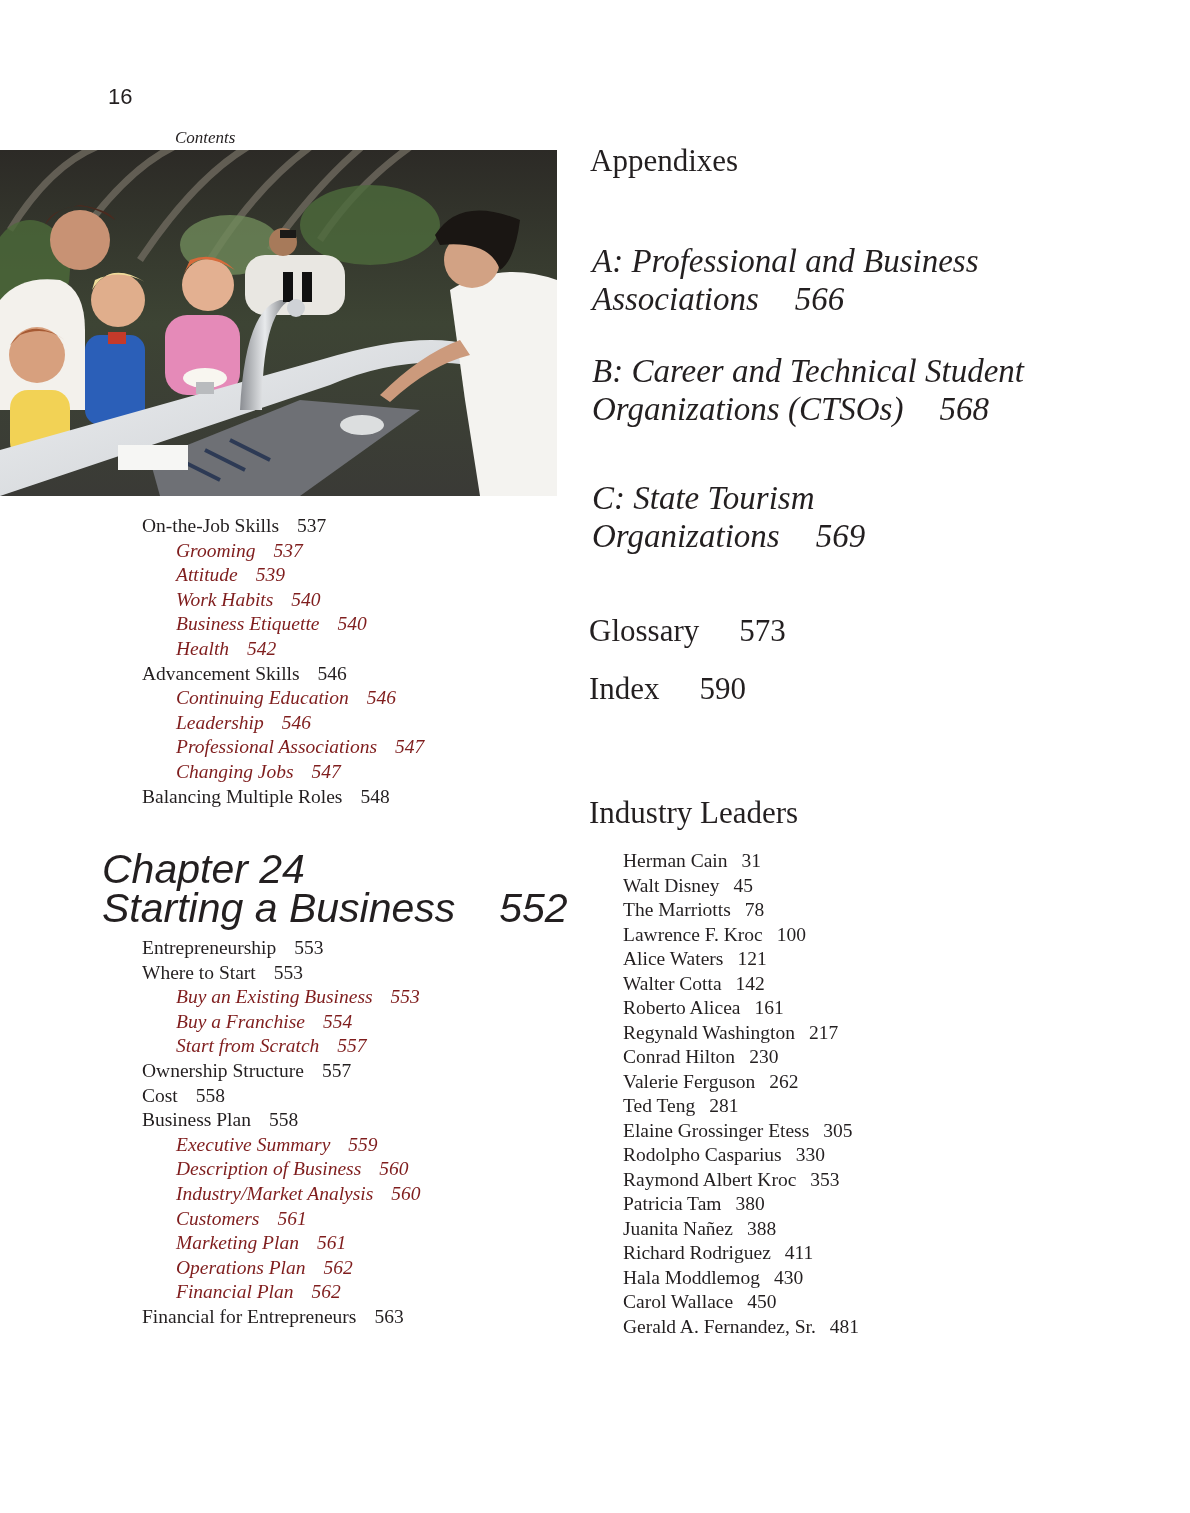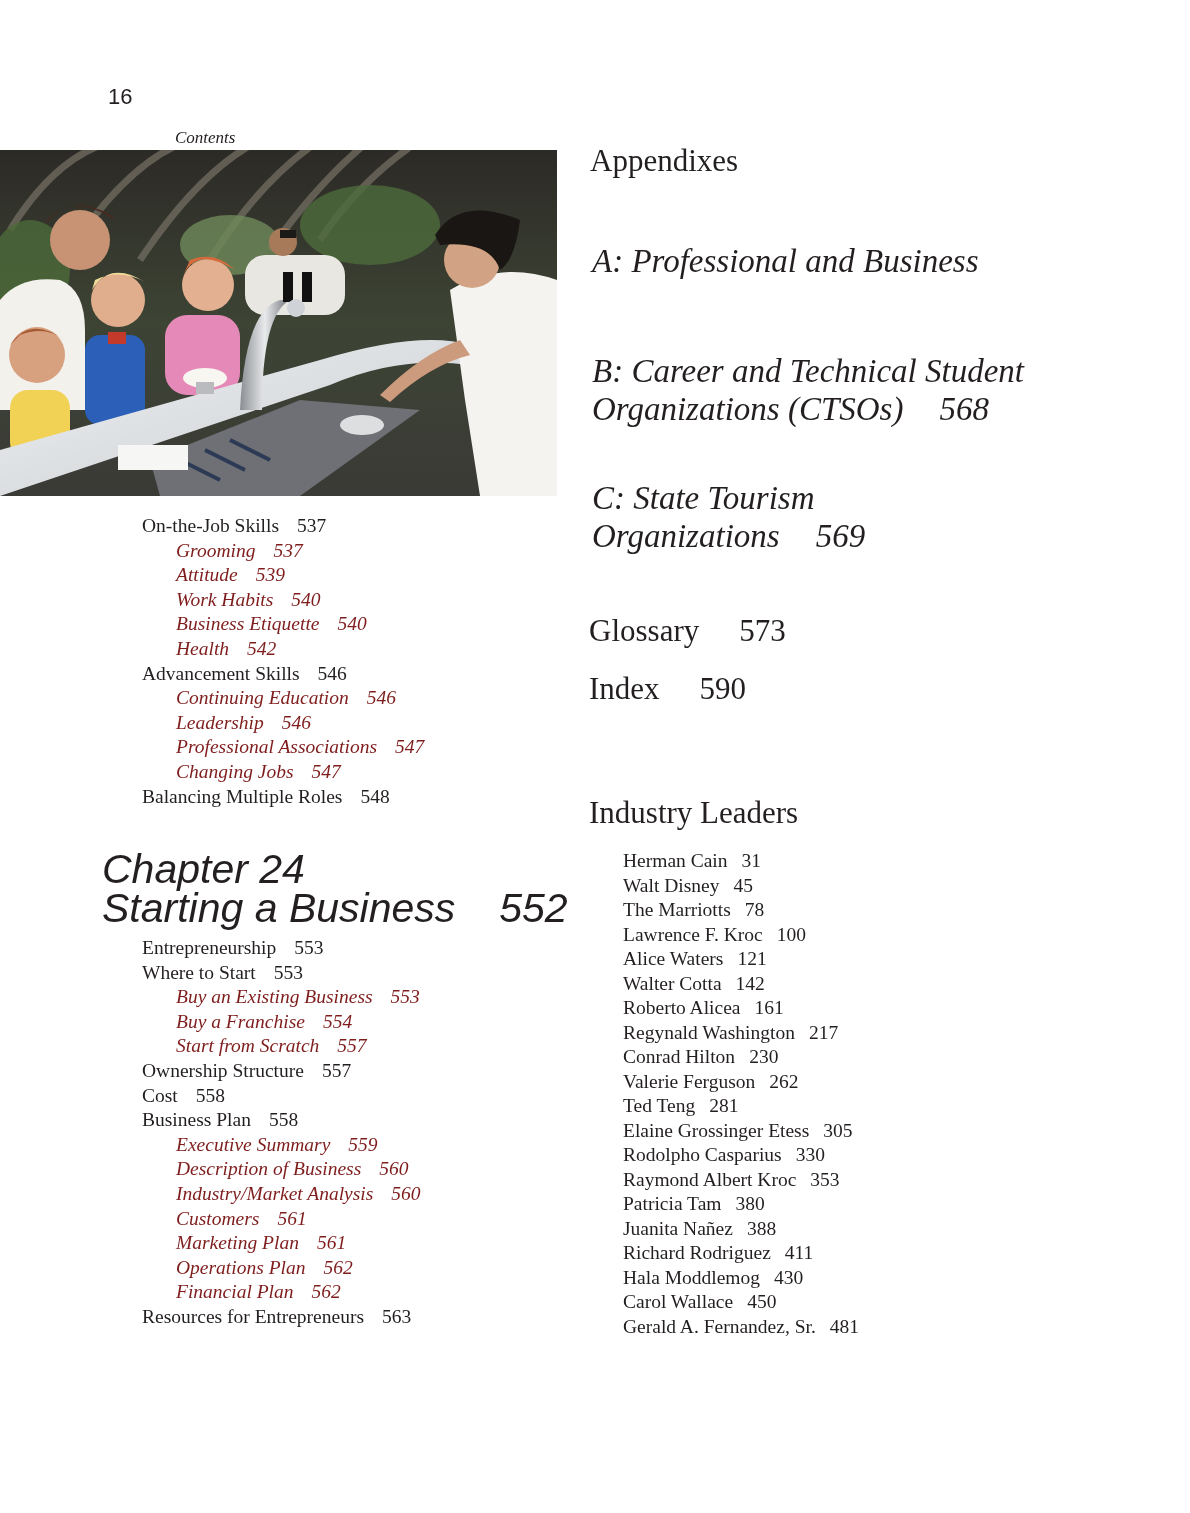--- a/index.html
+++ b/index.html
@@ -166,27 +166,28 @@
   <div class="toc-item lvl1"><span>Ownership Structure</span><span class="pg">557</span></div>
   <div class="toc-item lvl1"><span>Cost</span><span class="pg">558</span></div>
   <div class="toc-item lvl1"><span>Business Plan</span><span class="pg">558</span></div>
   <div class="toc-item lvl2"><span>Executive Summary</span><span class="pg">559</span></div>
   <div class="toc-item lvl2"><span>Description of Business</span><span class="pg">560</span></div>
   <div class="toc-item lvl2"><span>Industry/Market Analysis</span><span class="pg">560</span></div>
   <div class="toc-item lvl2"><span>Customers</span><span class="pg">561</span></div>
   <div class="toc-item lvl2"><span>Marketing Plan</span><span class="pg">561</span></div>
   <div class="toc-item lvl2"><span>Operations Plan</span><span class="pg">562</span></div>
   <div class="toc-item lvl2"><span>Financial Plan</span><span class="pg">562</span></div>
-  <div class="toc-item lvl1"><span>Resources for Entrepreneurs</span><span class="pg">563</span></div>
+  <div class="toc-item lvl1"><span>Financial for Entrepreneurs</span><span class="pg">563</span></div>
 </div>
 
 <div class="abs section-head" style="left:590px; top:143px;">Appendixes</div>
 
 <div class="abs appendix" style="left:592px; top:226px;margin-top:16px;">
   <div>A: Professional and Business</div>
+  <div><span>Associations</span><span class="pg">566</span></div>
 </div>
 
 <div class="abs appendix" style="left:592px; top:352px;">
   <div>B: Career and Technical Student</div>
   <div><span>Organizations (CTSOs)</span><span class="pg">568</span></div>
 </div>
 
 <div class="abs appendix" style="left:592px; top:479px;">
   <div>C: State Tourism</div>
   <div><span>Organizations</span><span class="pg">569</span></div>

